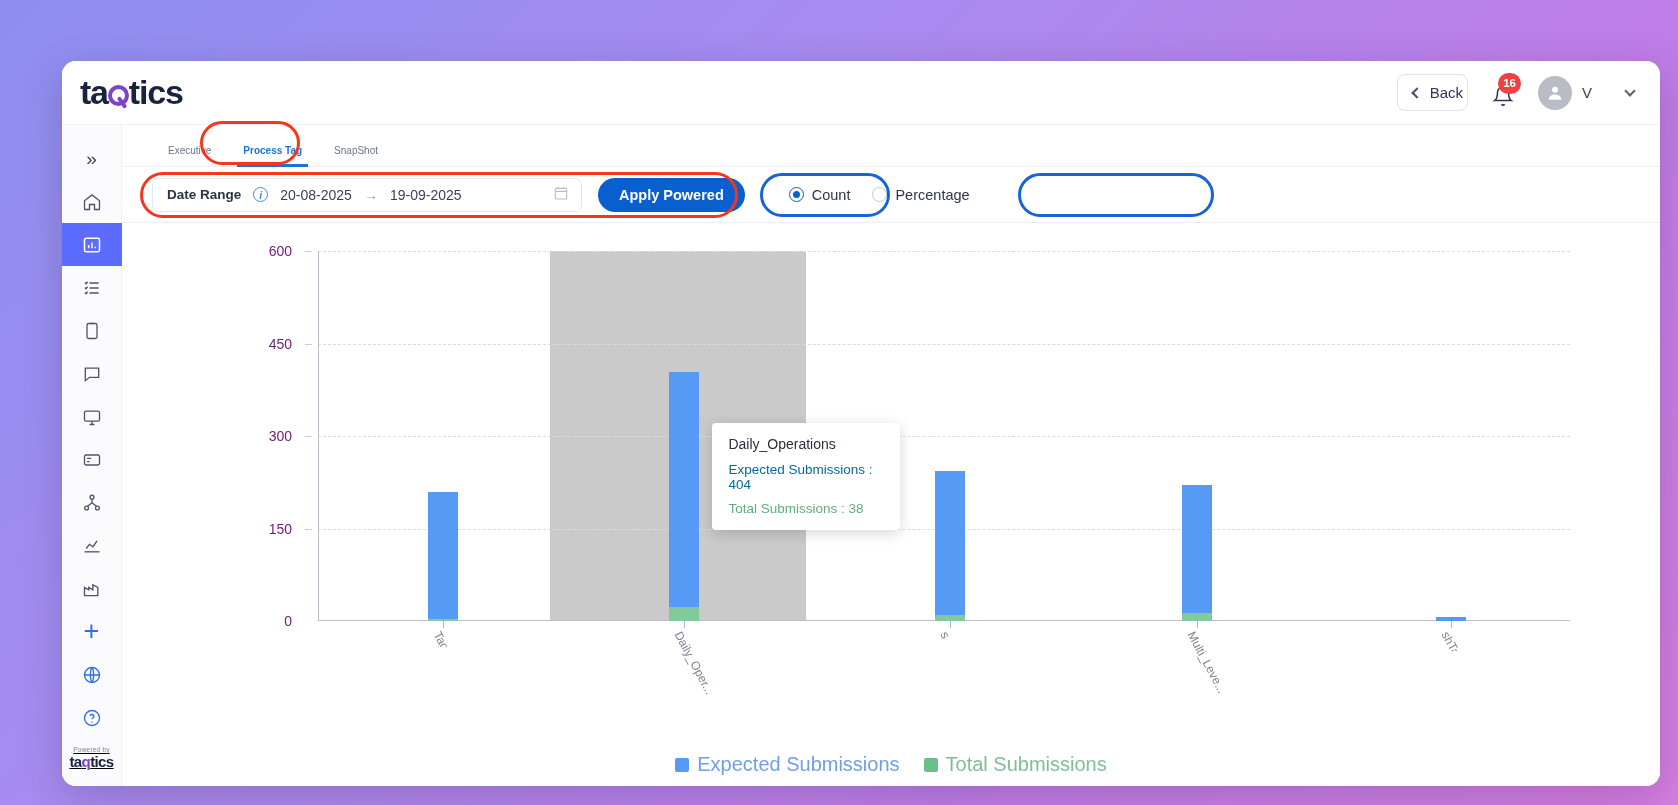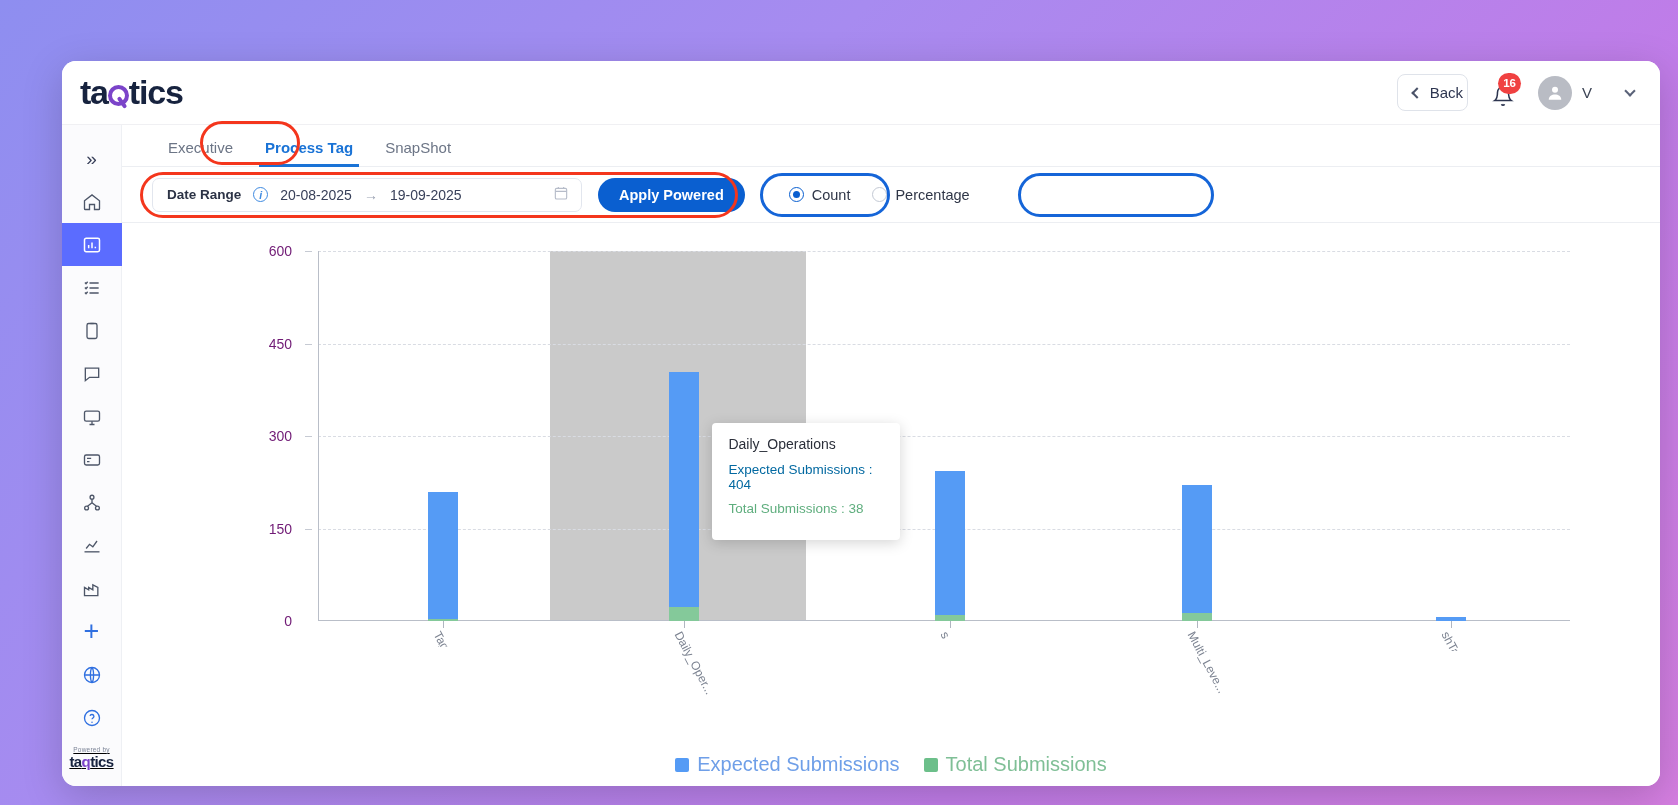--- a/index.html
+++ b/index.html
@@ -80,21 +80,21 @@
   .powered { font-size: 6.5px; color: #7b8396; letter-spacing: .2px; }
   .mini-logo { font-size: 15px; font-weight: 700; color: #17233f; letter-spacing: -0.6px; }
   .mini-logo .mq { color: #7b44c9; }
   
   .main { flex: 1; min-width: 0; display: flex; flex-direction: column; background:#fff; }
   .tabs {
     height: 42px; flex: 0 0 42px; display: flex; align-items: flex-end; gap: 0;
     padding-left: 30px; border-bottom: 1px solid #eceef2; position: relative;
   }
   .tab {
-    font-size: 15px; color: #6c7586; padding: 0 16px 10px 16px; cursor: pointer; position: relative;
+    font-size: 10px; color: #6c7586; padding: 0 16px 10px 16px; cursor: pointer; position: relative;
   }
   .tab.active { color: #1a73d6; font-weight: 600; }
   .tab.active::after {
     content:''; position:absolute; left: 10px; right: 10px; bottom: -1px; height: 3px; background: #1a73d6;
   }
   
   .ring-red {
     position: absolute; border: 3.5px solid #f4361d; border-radius: 26px; pointer-events: none;
   }
   .ring-blue {
@@ -155,21 +155,21 @@
   .bar-tot { width: 100%; background: #84c99a; }
   .xtick { position: absolute; bottom: -7px; width: 1px; height: 7px; background: #b0b6c1; }
   .xlab {
     position: absolute; font-size: 12px; color: #7d8492; white-space: nowrap;
     transform-origin: left top; transform: rotate(62deg);
   }
   .xlab-mask { position: absolute; background: #ffffff; }
   .tooltip {
     position: absolute; background: #fff; border-radius: 4px;
     box-shadow: 0 3px 14px rgba(0,0,0,0.17);
-    padding: 13px 16px 15px 16px; width: 188px;
+    padding: 13px 16px 5px 16px; width: 188px;
   }
   .tt-title { font-size: 14px; color: #2b2f3a; margin-bottom: 10px; }
   .tt-row { font-size: 13.5px; margin-bottom: 9px; }
   .tt-exp { color: #0369a1; }
   .tt-tot { color: #5fae7e; }
   .legend {
     position: absolute; bottom: 10px; left: 0; right: 0;
     display: flex; align-items: center; justify-content: center; gap: 24px;
   }
   .leg-item { display: flex; align-items: center; gap: 8px; font-size: 20px; cursor: pointer; }

